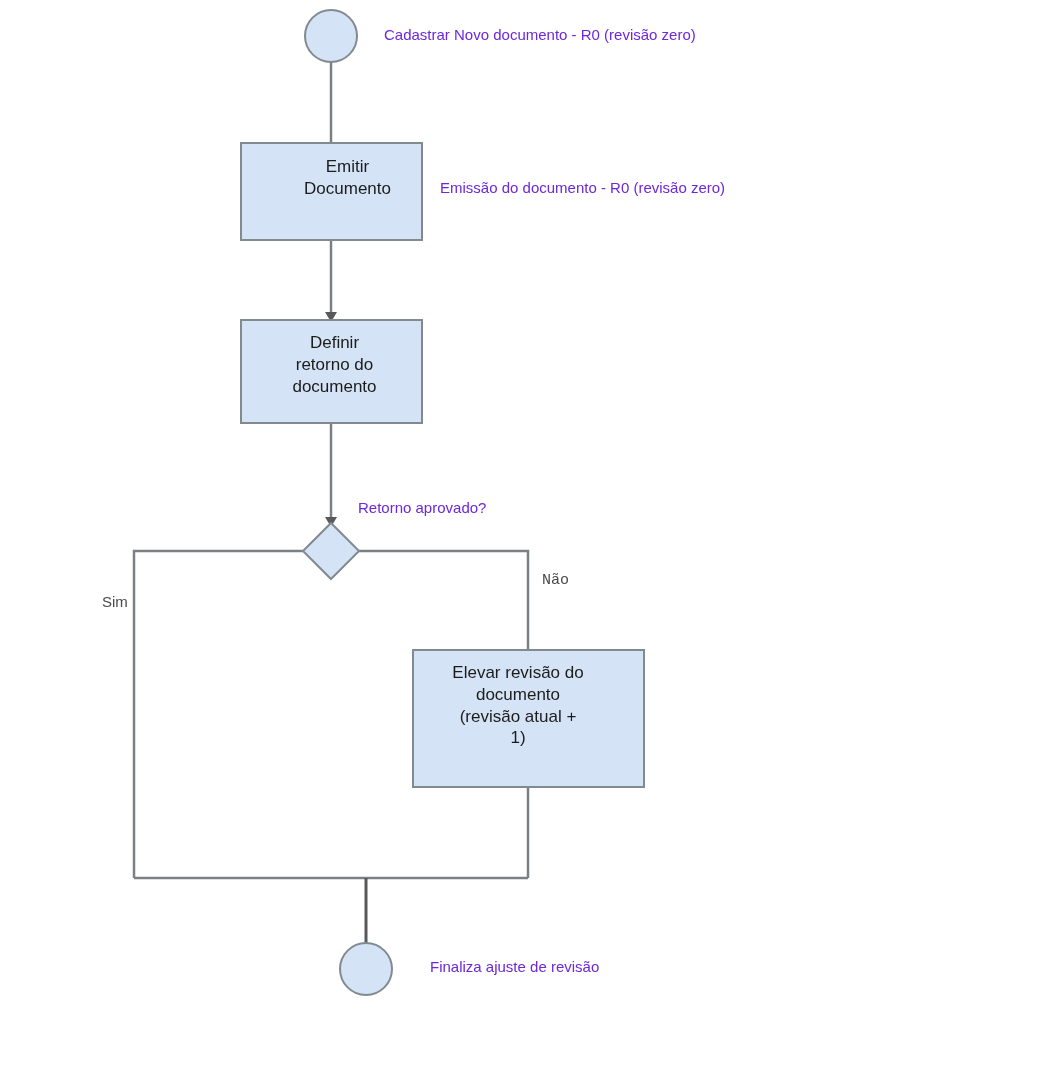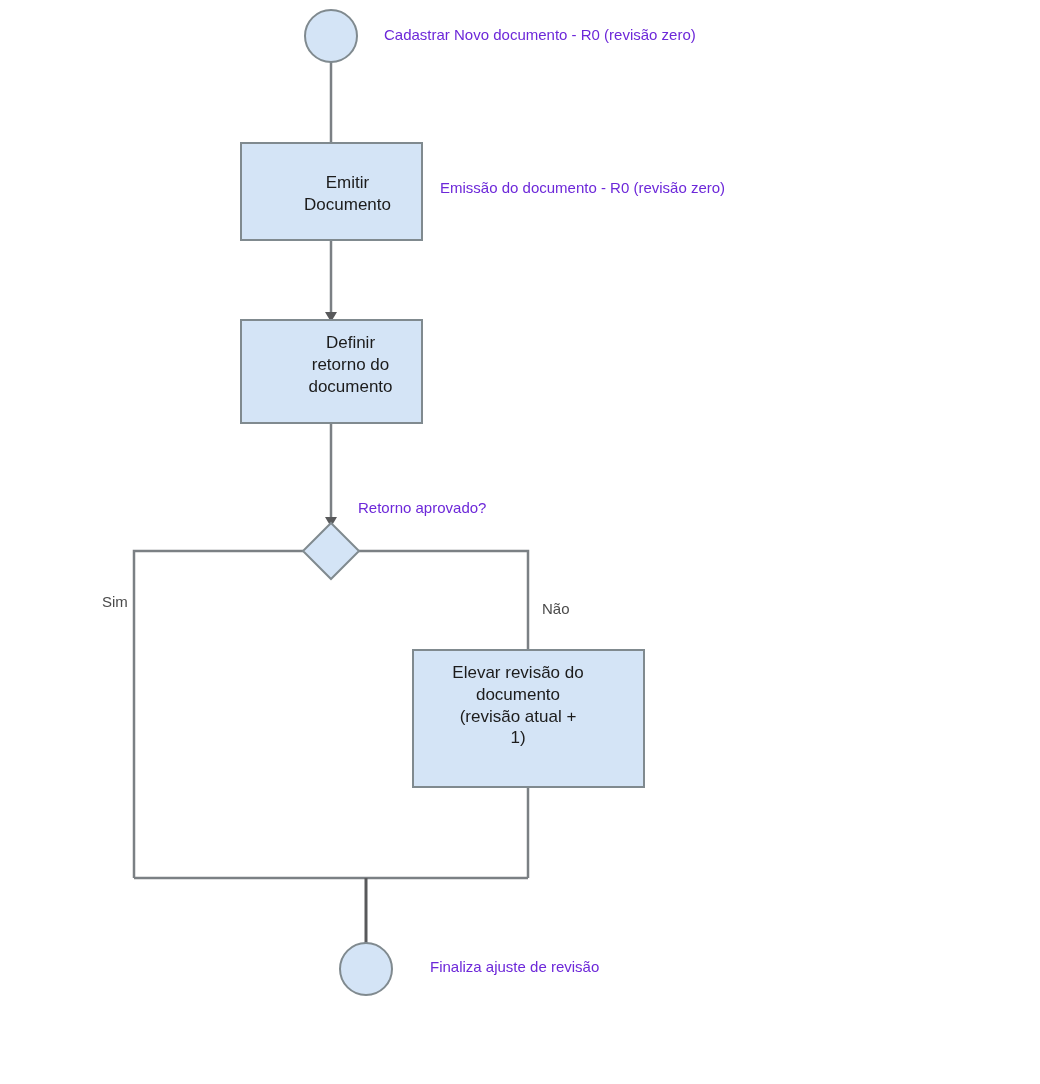--- a/index.html
+++ b/index.html
@@ -99,37 +99,37 @@
     <rect class="node-shape" x="241" y="320" width="181" height="103"></rect>
 
     <polygon class="node-shape" points="331,523 359,551 331,579 303,551"></polygon>
 
     <rect class="node-shape" x="413" y="650" width="231" height="137"></rect>
 
     <circle class="node-shape" cx="366" cy="969" r="26"></circle>
 
   </svg>
 
-  <div class="node-text" style="left:241px; top:172px; width:213px;">Emitir
+  <div class="node-text" style="left:241px; top:156px; width:213px;">Emitir
 Documento</div>
 
-  <div class="node-text" style="left:241px; top:332px; width:187px;margin-left:16px;">Definir
+  <div class="node-text" style="left:241px; top:332px; width:187px;">Definir
 retorno do
 documento</div>
 
   <div class="node-text" style="left:413px; top:662px; width:210px;">Elevar revisão do
 documento
 (revisão atual +
 1)</div>
 
   <div class="ann-text" style="left:384px; top:26px;">Cadastrar Novo documento - R0 (revisão zero)</div>
 
   <div class="ann-text" style="left:440px; top:179px;">Emissão do documento - R0 (revisão zero)</div>
 
   <div class="ann-text" style="left:358px; top:499px;">Retorno aprovado?</div>
 
   <div class="ann-text" style="left:430px; top:958px;">Finaliza ajuste de revisão</div>
 
   <div class="branch-text" style="left:70px; top:593px;margin-left:32px;">Sim</div>
 
-  <div class="branch-text" style="left:542px; top:600px;">Não</div>
+  <div class="branch-text" style="left:542px; top:572px;font-family:Liberation Mono, monospace;">Não</div>
 
 </div>
 
 </body></html>

